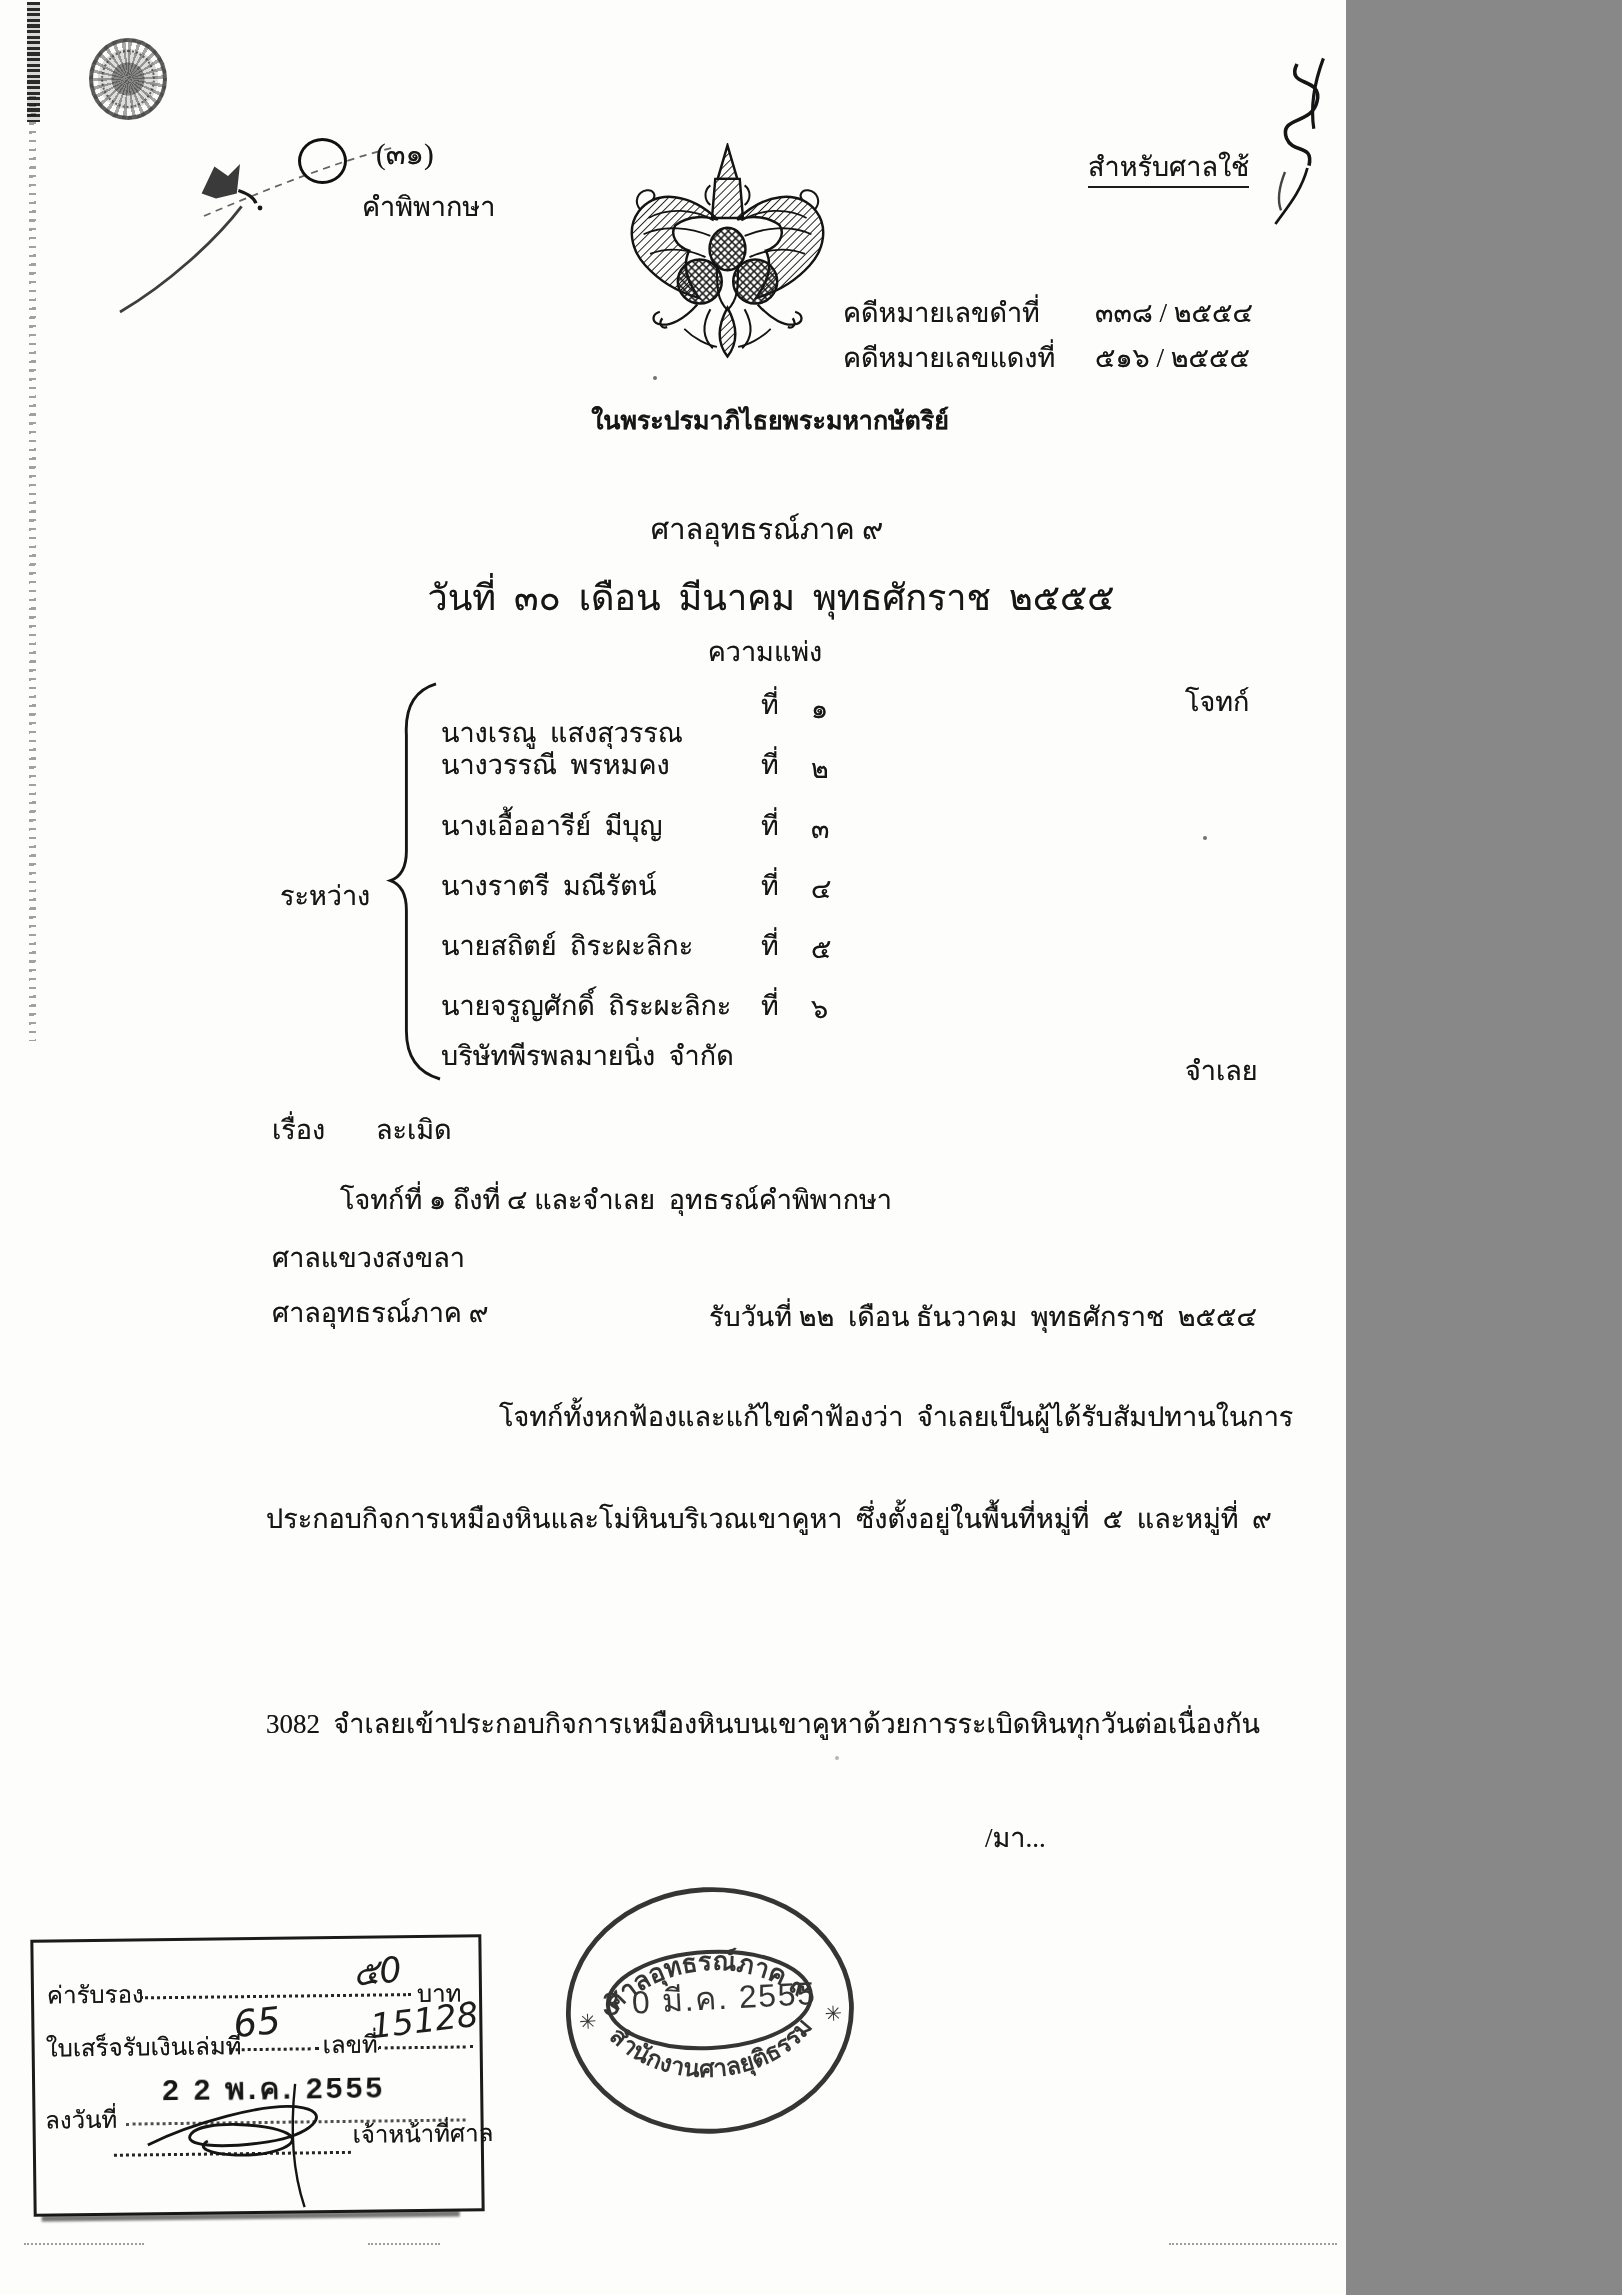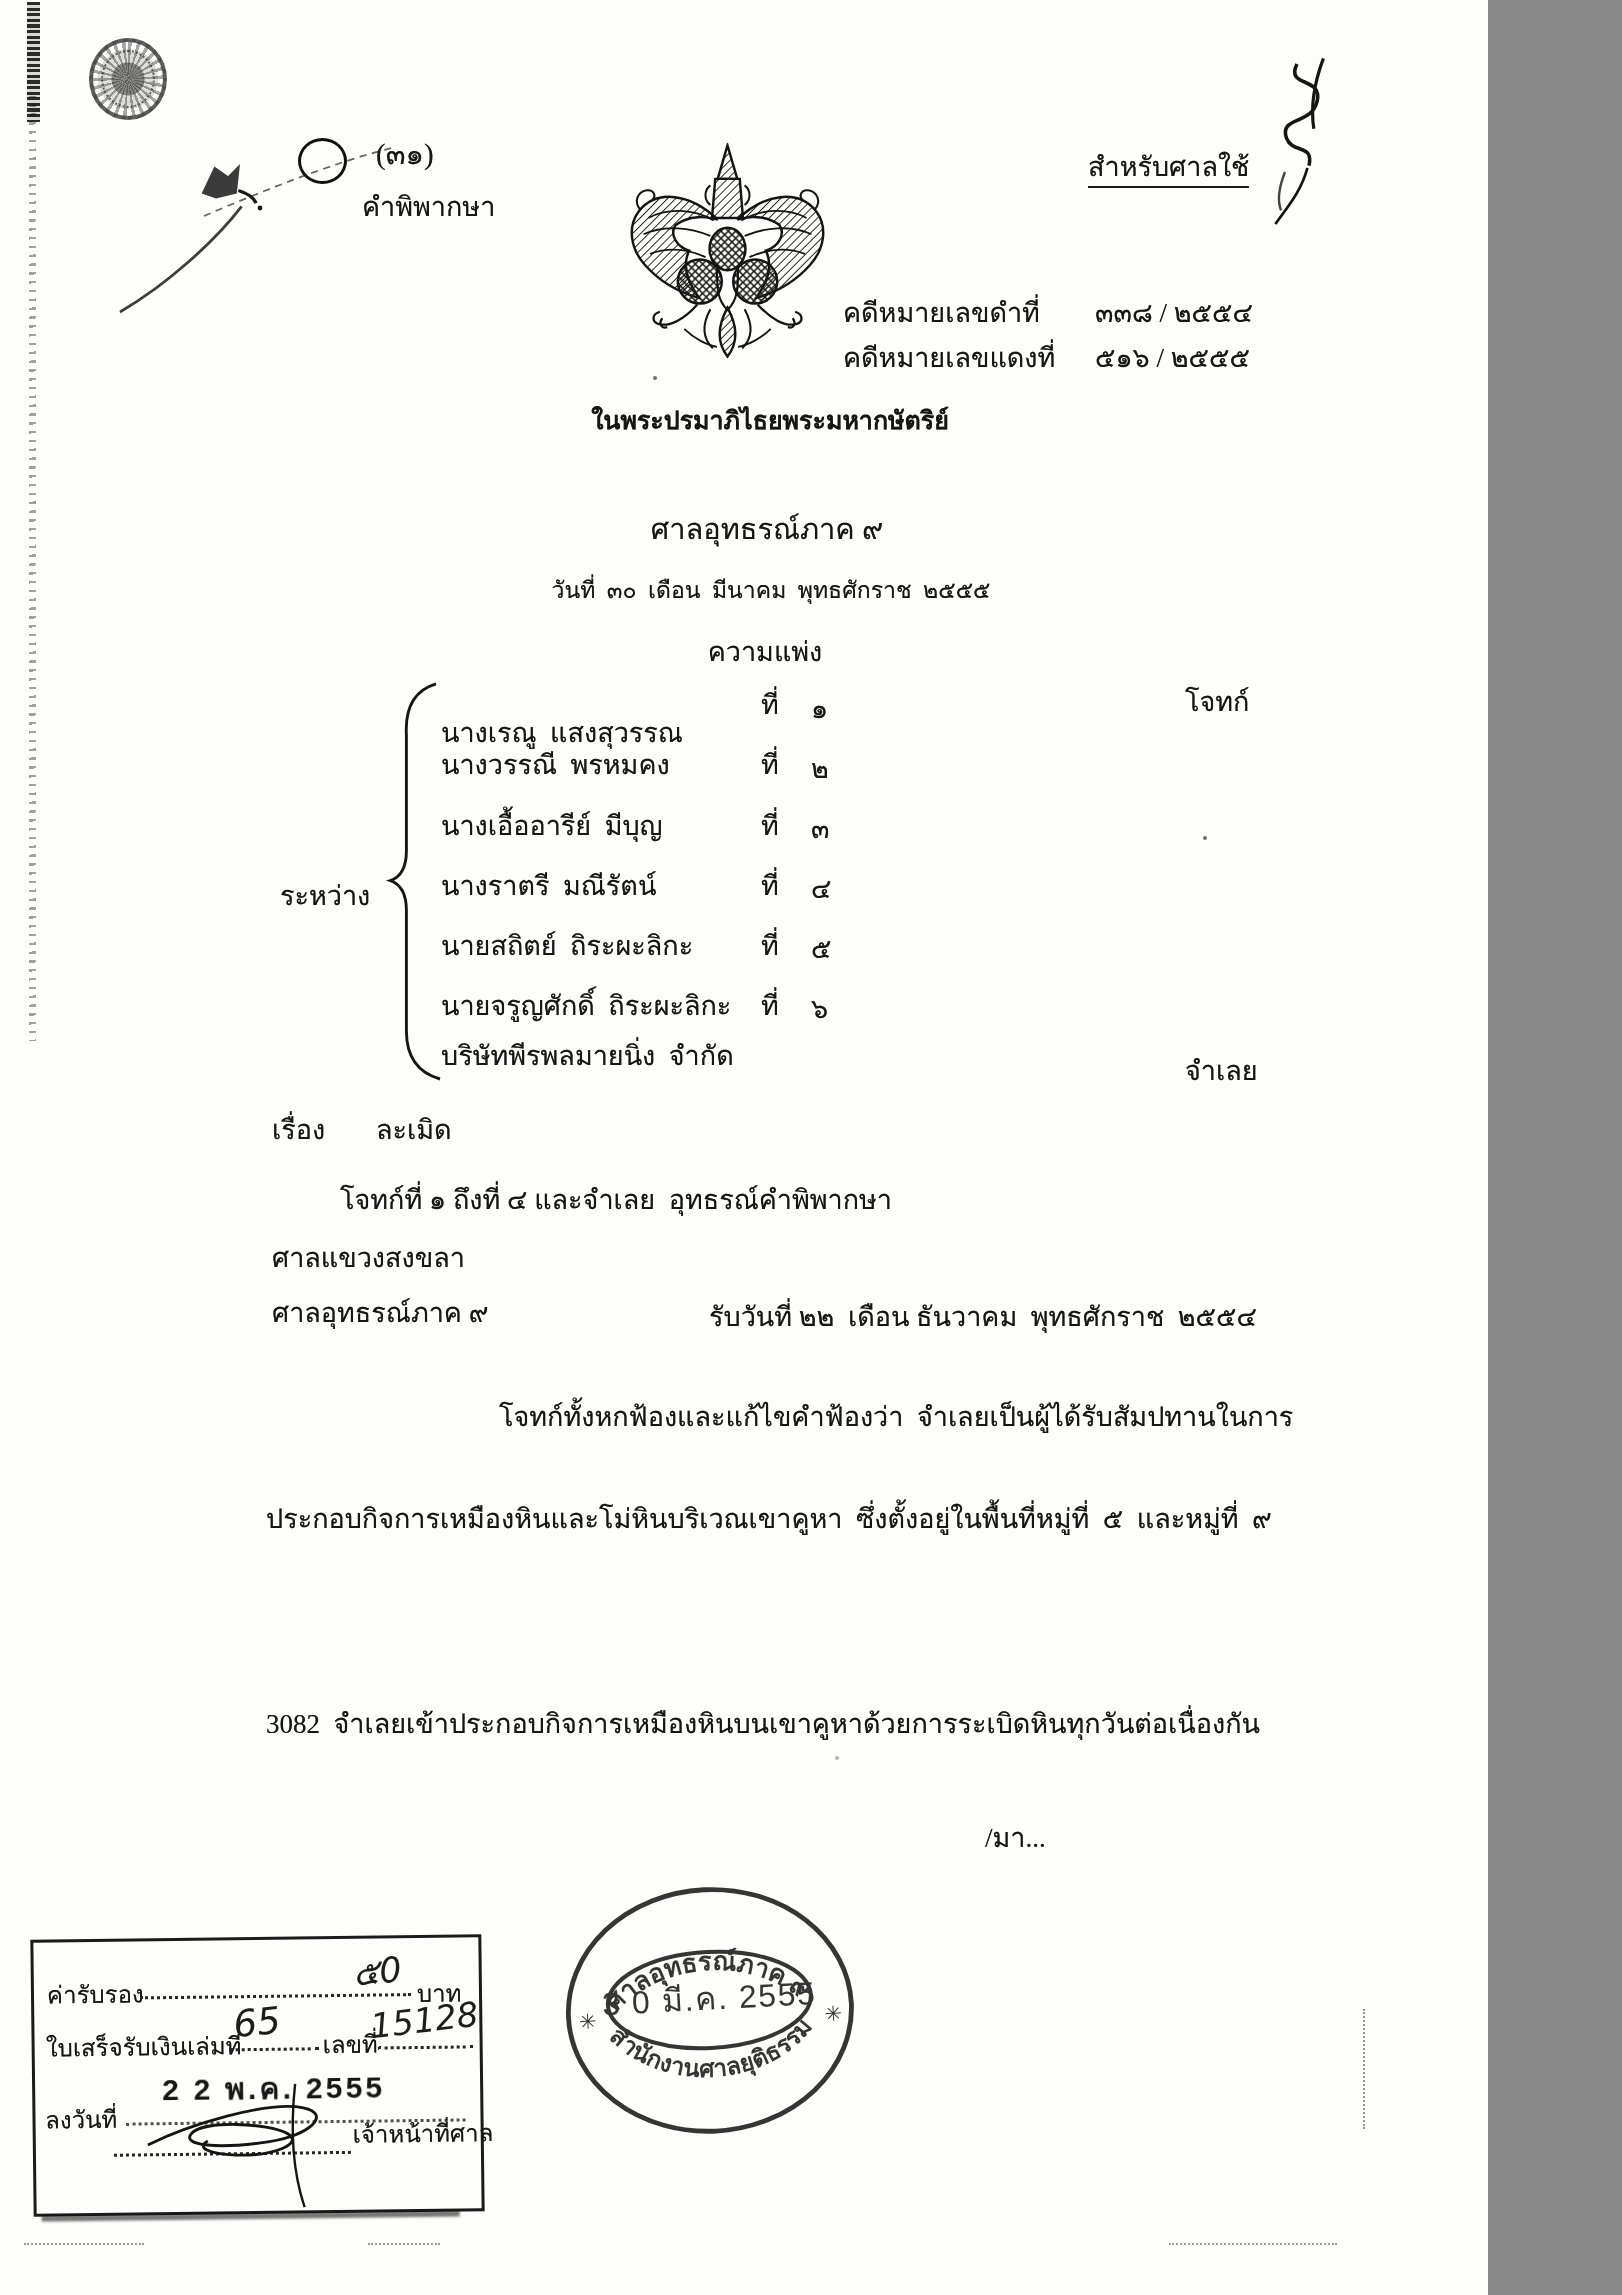--- a/index.html
+++ b/index.html
@@ -1,18 +1,18 @@
 <!DOCTYPE html>
 <html lang="th" style="font-size:13px"><head>
 <meta charset="utf-8">
 <style>
   html,body{margin:0;padding:0;background:#888;}
   .page{
     position:relative;
-    width:1488px;height:2295px;
+    width:1346px;height:2295px;
     background:#fdfdfc;
     overflow:hidden;
     font-family:"Liberation Serif", serif;
     color:#141414;
   }
   .t{
     position:absolute;
     white-space:pre;
     font-size:27px;
     line-height:1.15;
@@ -159,21 +159,21 @@
     </g>
   </svg>
 
   <span class="t" style="left:843px;top:298px;">คดีหมายเลขดำที่</span>
   <span class="t" style="left:1095px;top:298px;">๓๓๘ / ๒๕๕๔</span>
   <span class="t" style="left:843px;top:343px;">คดีหมายเลขแดงที่</span>
   <span class="t" style="left:1095px;top:343px;">๕๑๖ / ๒๕๕๕</span>
 
   <span class="t bold center" style="left:770px;top:407px;font-size:25px;">ในพระปรมาภิไธยพระมหากษัตริย์</span>
   <span class="t center" style="left:767px;top:513px;font-size:29px;">ศาลอุทธรณ์ภาค ๙</span>
-  <span class="t center" style="left:771px;top:578px;font-size:23px;">วันที่  ๓๐  เดือน  มีนาคม  พุทธศักราช  ๒๕๕๕</span>
+  <span class="t center" style="left:771px;top:578px;font-size:36px;">วันที่  ๓๐  เดือน  มีนาคม  พุทธศักราช  ๒๕๕๕</span>
   <span class="t center" style="left:765px;top:639px;font-family:Liberation Mono, monospace;">ความแพ่ง</span>
 
   <span class="t" style="left:280px;top:881px;">ระหว่าง</span>
   <svg class="brace-svg" style="left:376px;top:679px;" width="72" height="408" viewBox="0 0 90 510">
     <path d="M75,6 Q35,18 38,70 L38,215 Q38,245 18,252 Q38,259 38,289 L38,440 Q38,488 80,500" stroke="#161616" stroke-width="3.6" fill="none"></path>
   </svg>
 
   <span class="t" style="left:441px;top:690px;margin-top:28px;">นางเรณู  แสงสุวรรณ</span>
   <span class="t" style="left:761px;top:690px;">ที่</span>
   <span class="t" style="left:811px;top:694px;">๑</span>

